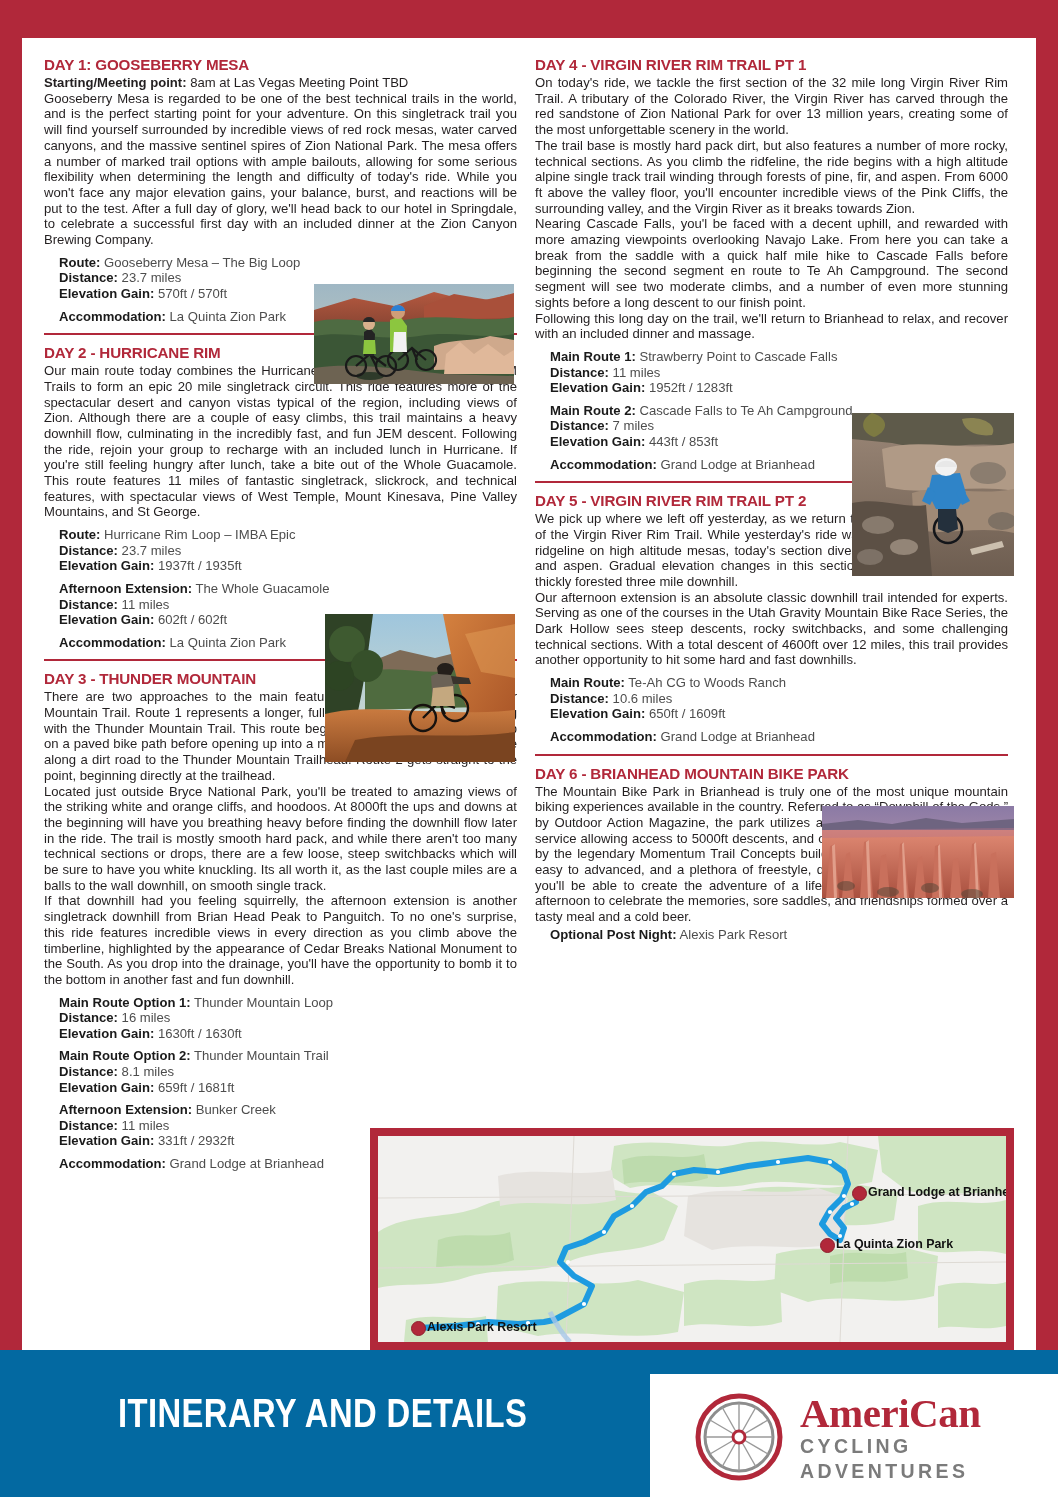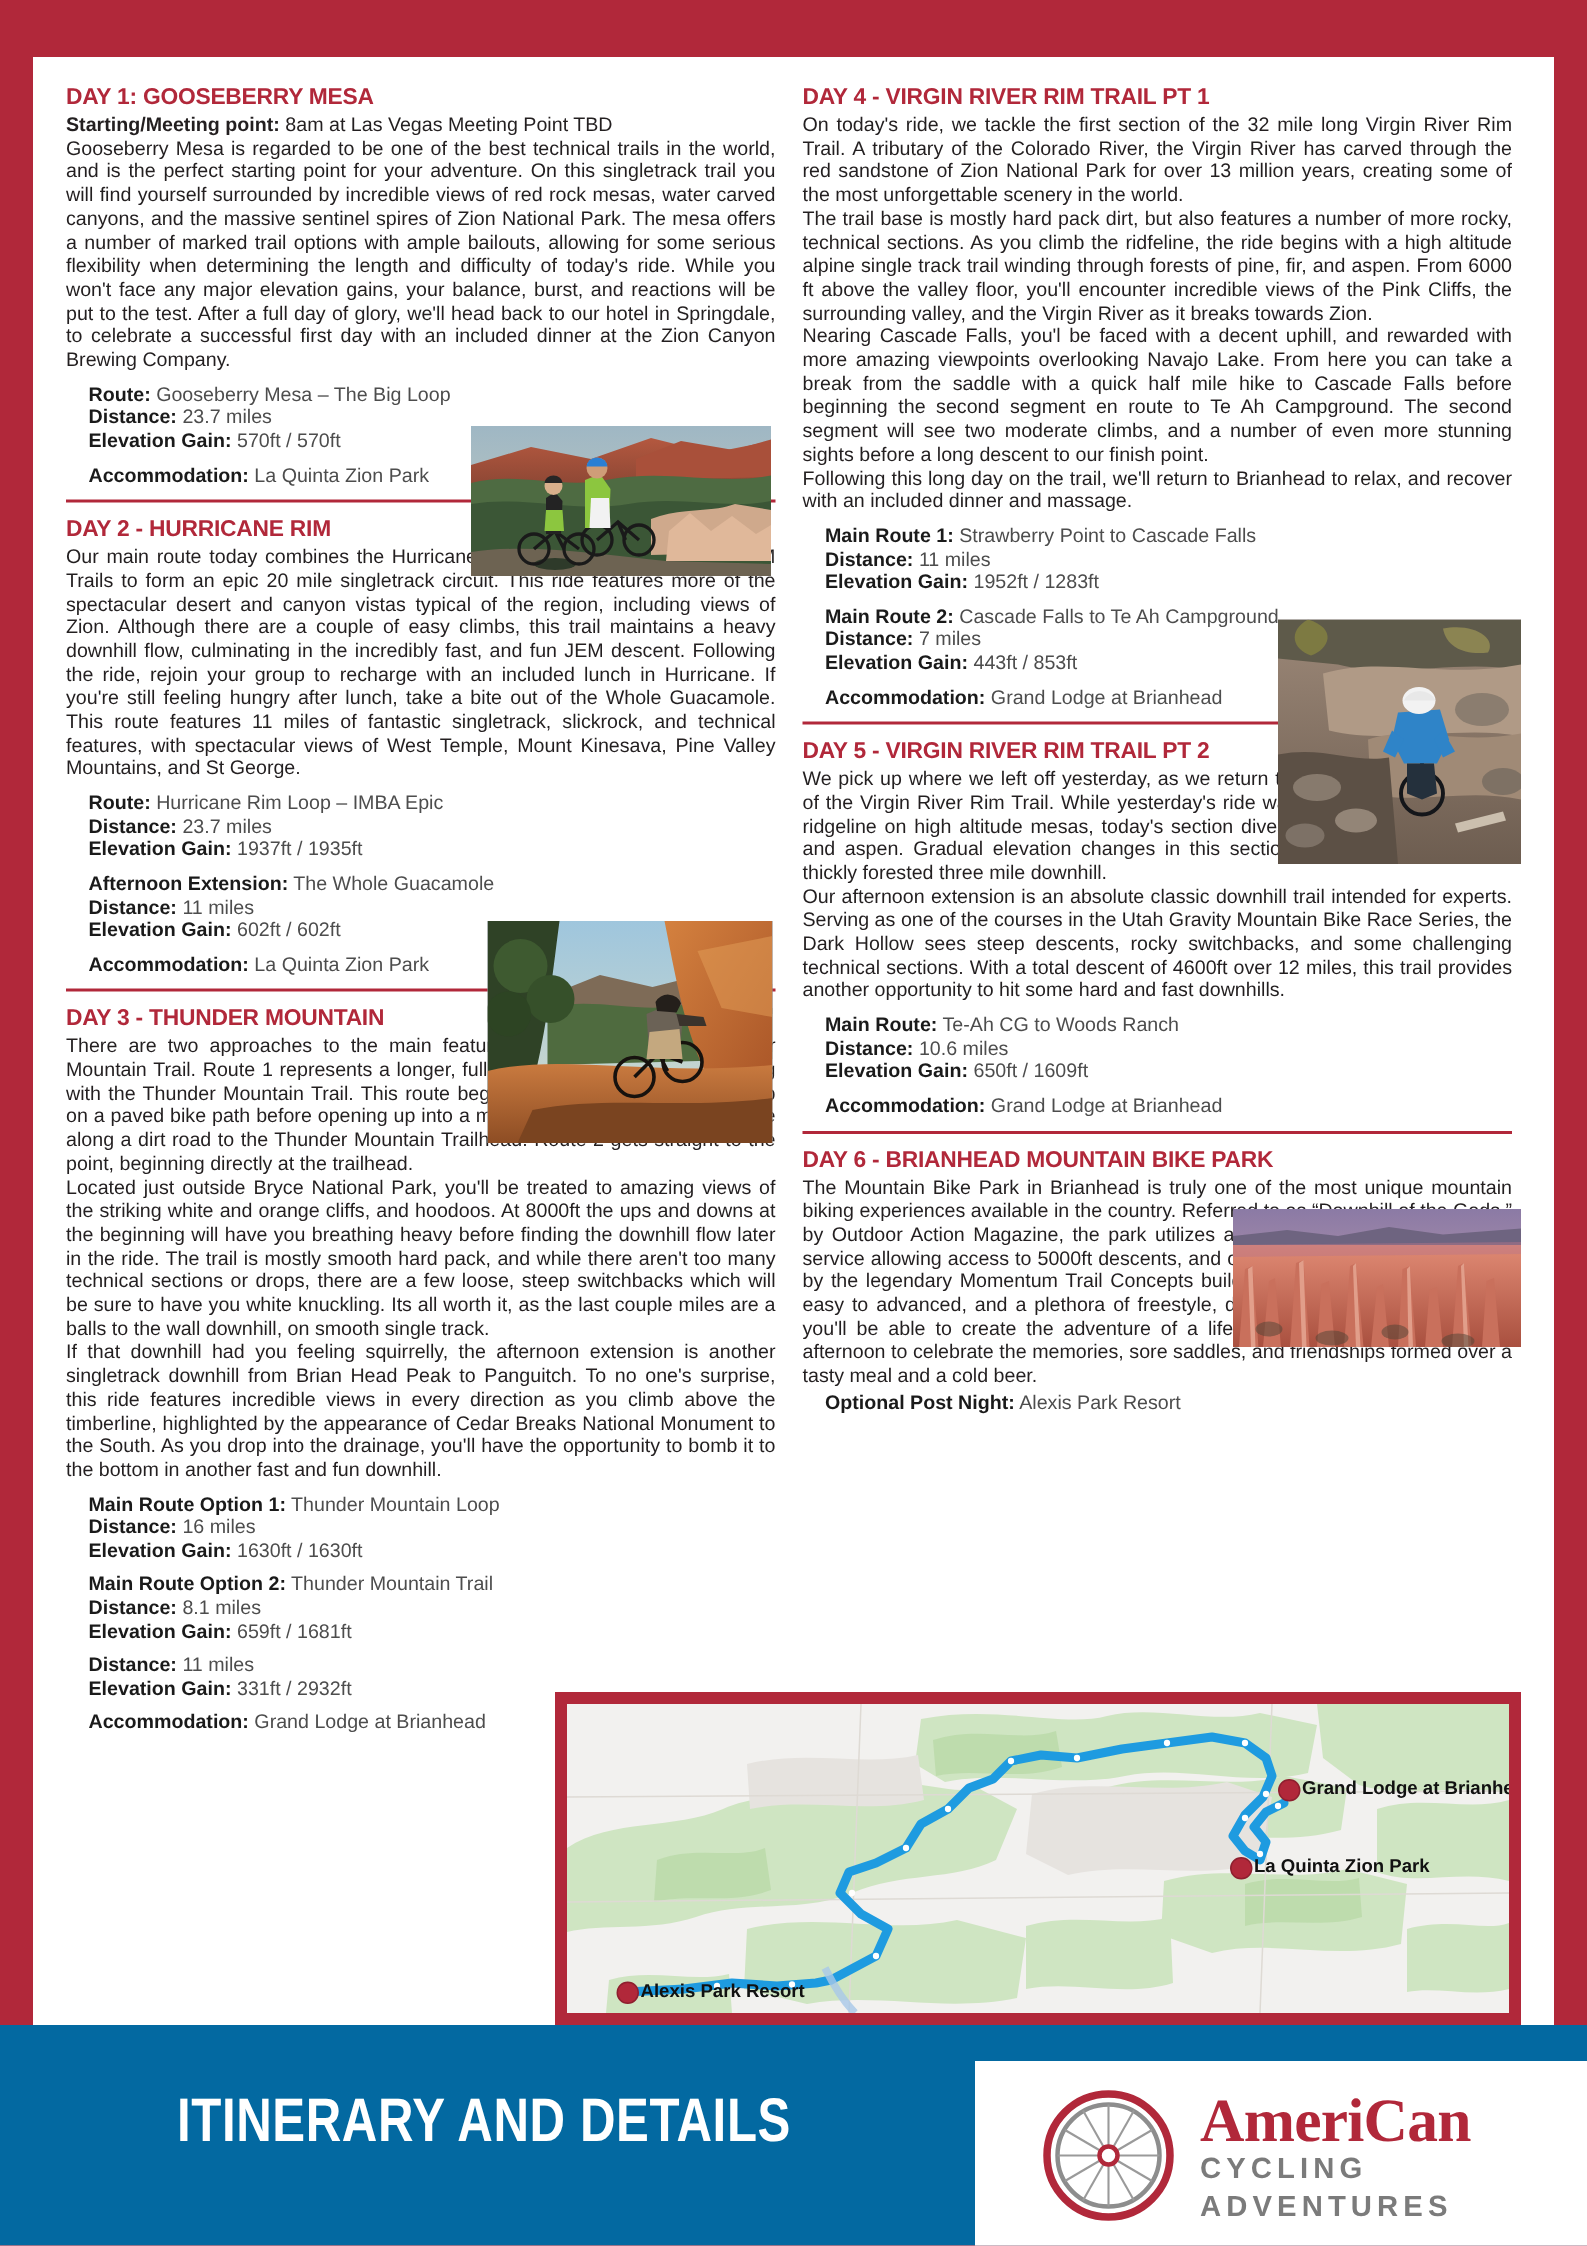--- a/index.html
+++ b/index.html
@@ -208,20 +208,21 @@
             <div class="fact"><b>Main Route Option 1:</b> <span>Thunder Mountain Loop</span></div>
             <div class="fact"><b>Distance:</b> <span>16 miles</span></div>
             <div class="fact"><b>Elevation Gain:</b> <span>1630ft / 1630ft</span></div>
           </div>
           <div class="factgrp">
             <div class="fact"><b>Main Route Option 2:</b> <span>Thunder Mountain Trail</span></div>
             <div class="fact"><b>Distance:</b> <span>8.1 miles</span></div>
             <div class="fact"><b>Elevation Gain:</b> <span>659ft / 1681ft</span></div>
           </div>
           <div class="factgrp">
+            <div class="fact"><b>Afternoon Extension:</b> <span>Bunker Creek</span></div>
             <div class="fact"><b>Distance:</b> <span>11 miles</span></div>
             <div class="fact"><b>Elevation Gain:</b> <span>331ft / 2932ft</span></div>
           </div>
           <div class="factgrp">
             <div class="fact"><b>Accommodation:</b> <span>Grand Lodge at Brianhead</span></div>
           </div>
         </div>
       </div>
 
     </div>

